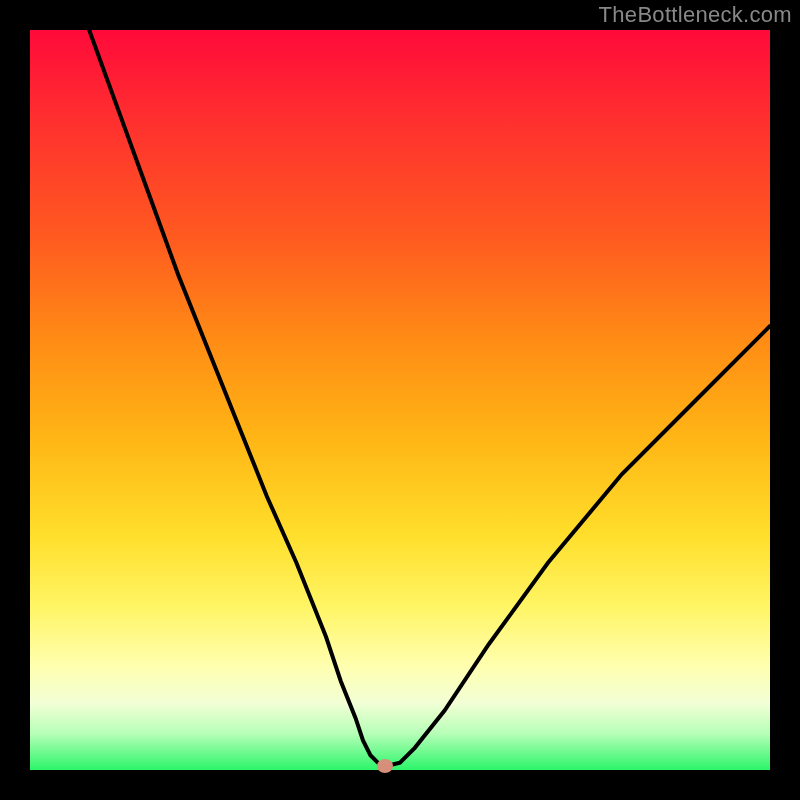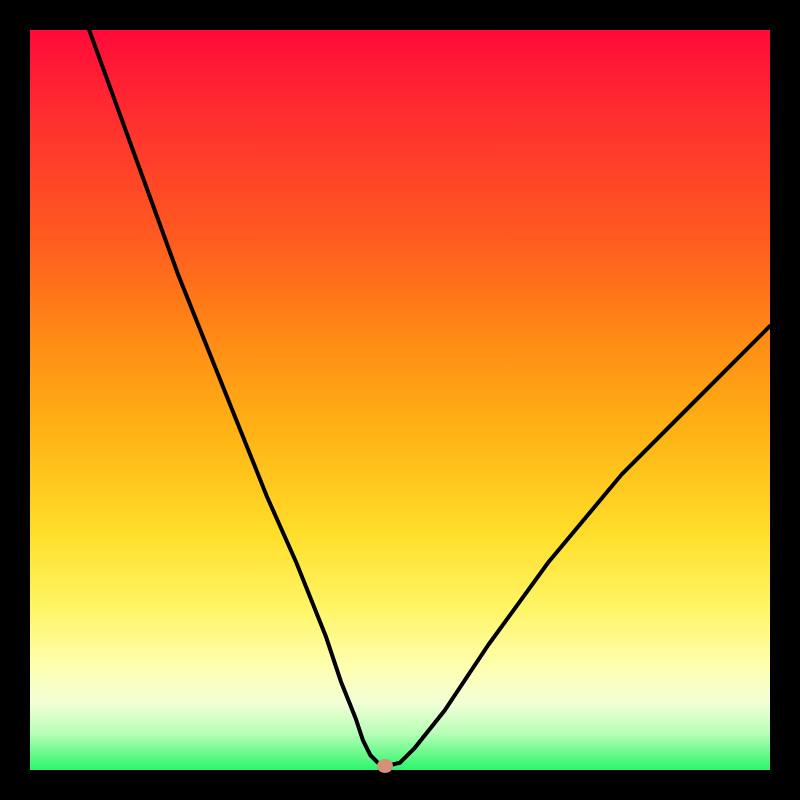--- a/index.html
+++ b/index.html
@@ -63,20 +63,21 @@
     top: 0;
     width: 740px;
     height: 740px;
     z-index: 2;
   }
 </style>
 </head>
 <body>
 
 <div class="frame">
+  <div class="watermark">TheBottleneck.com</div>
 
   <div class="plot-area">
     <svg class="curve" viewBox="0 0 740 740" preserveAspectRatio="none">
       <path fill="none" stroke="#000000" stroke-width="4" stroke-linecap="round" d="M59.2 0.0 L88.8 81.4 L118.4 162.8 L148.0 244.2 L177.6 318.2 L207.2 392.2 L236.8 466.2 L266.4 532.8 L296.0 606.8 L310.8 651.2 L325.6 688.2 L333.0 710.4 L340.4 725.2 L347.8 732.6 L355.2 736.3 L370.0 732.6 L384.8 717.8 L414.4 680.8 L458.8 614.2 L518.0 532.8 L592.0 444.0 L666.0 370.0 L740.0 296.0 "></path>
     </svg>
     <div class="marker" style="left: 355.2px; top: 736.3px; background: rgb(214, 143, 122);"></div>
   </div>
 </div>
 
 </body></html>

